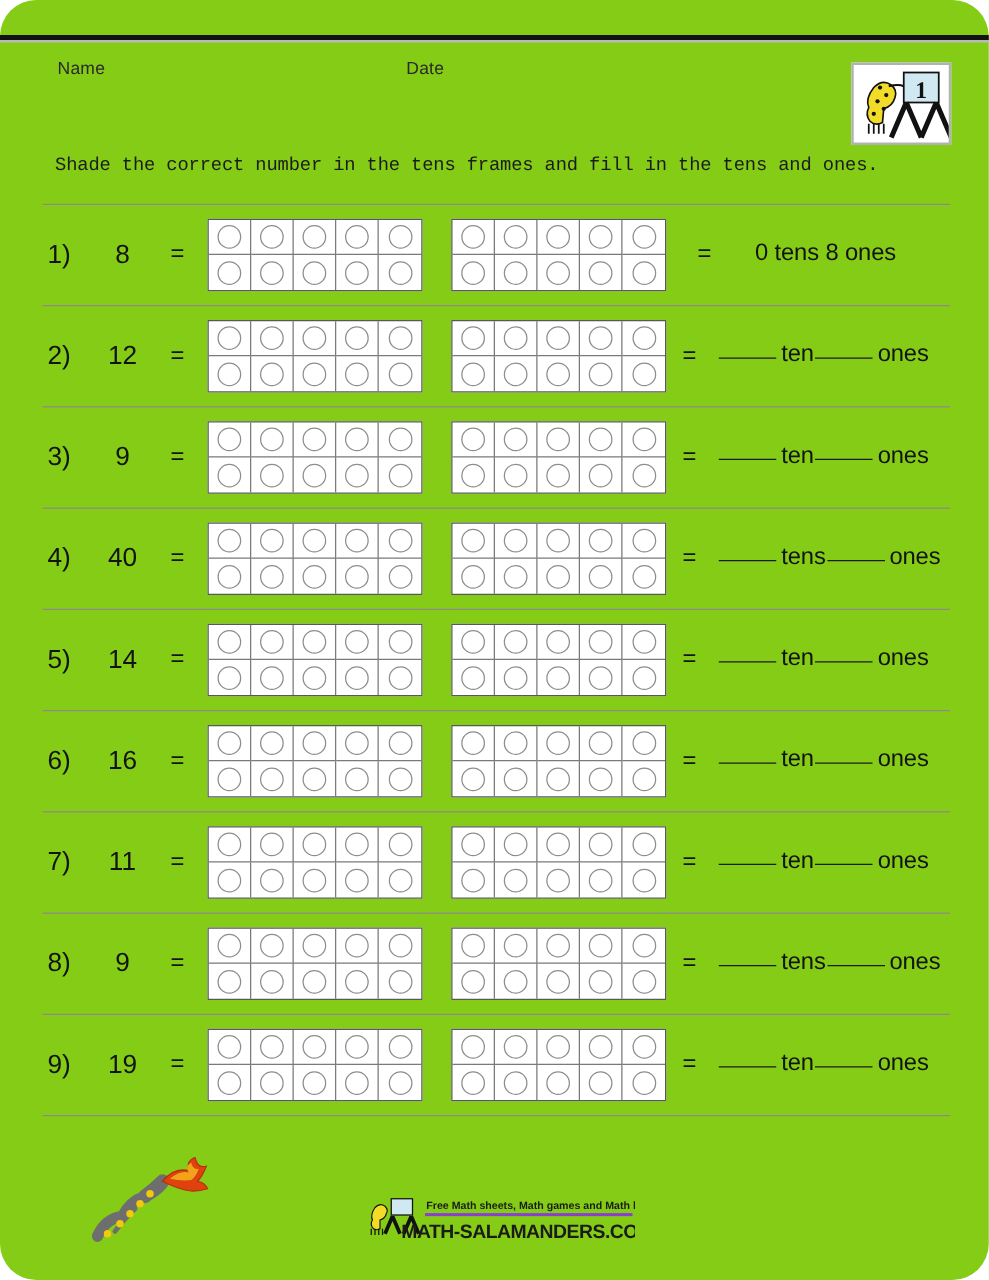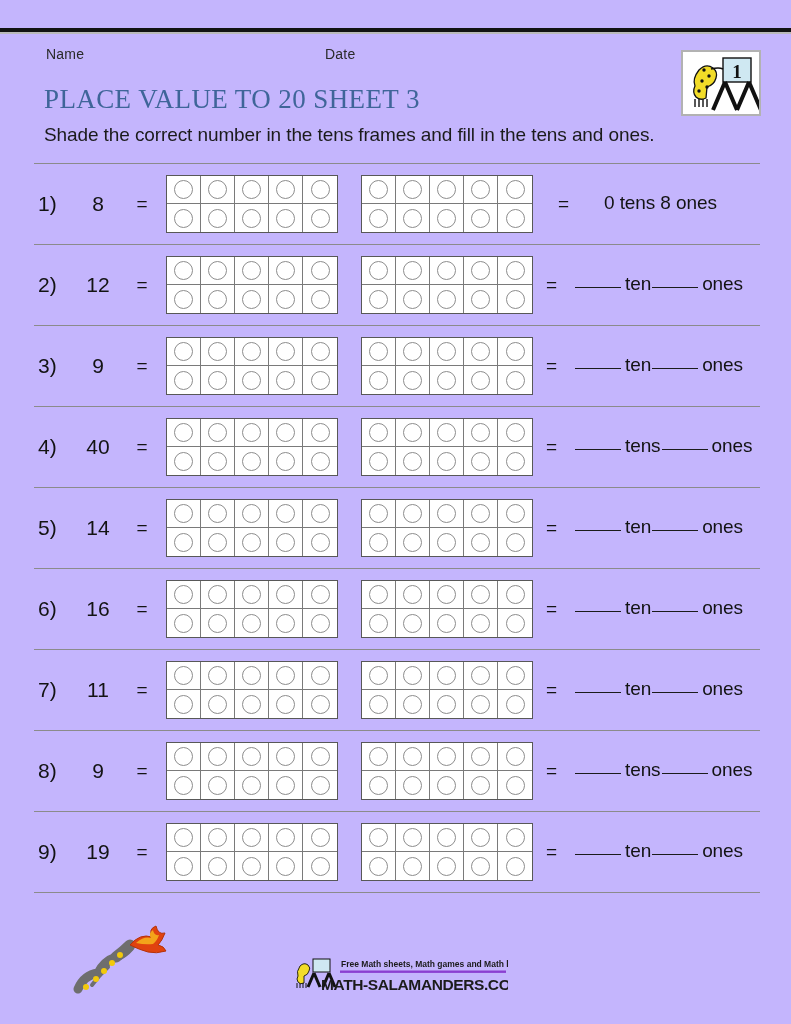--- a/index.html
+++ b/index.html
@@ -13,21 +13,22 @@
     font-family: "Liberation Sans", sans-serif;
     color: #1b1b1b;
     position: relative;
     overflow: hidden;
   }
 
   
   .page {
     position: absolute;
     inset: 0;
-    background: #c4b5fd;
+    background: #84cc16;
+    border-radius: 29px;
   }
   .top-rule {
     position: absolute;
     left: 0;
     top: 28px;
     width: 791px;
     height: 4px;
     background: #121212;
   }
   .top-rule-shadow {
@@ -63,24 +64,25 @@
     font-family: "Liberation Serif", serif;
     font-size: 27px;
     color: #3f6599;
     letter-spacing: .4px;
     white-space: nowrap;
   }
   .instruction {
     position: absolute;
     left: 44px;
     top: 124px;
-    font-size: 19px;
+    font-size: 15px;
     color: #1b1b1b;
     white-space: nowrap;
     letter-spacing: -0.1px;
+    font-family: Liberation Mono, monospace;
   }
 
   
   .badge {
     position: absolute;
     left: 681px;
     top: 50px;
     width: 80px;
     height: 66px;
     border: 2px solid #b2b2b2;
@@ -214,21 +216,20 @@
 <body>
 
 <div class="page">
 
   <div class="top-rule"></div>
   <div class="top-rule-shadow"></div>
 
   <div class="name-label">Name</div>
   <div class="date-label">Date</div>
 
-  <div class="worksheet-title">PLACE VALUE TO 20 SHEET 3</div>
   <div class="instruction">Shade the correct number in the tens frames and fill in the tens and ones.</div>
 
   <div class="badge">
     <svg width="76" height="62" viewBox="0 0 76 62">
 
       <rect x="40" y="6" width="28" height="24" fill="#cfe8f2" stroke="#111" stroke-width="1.4"></rect>
       <text x="54" y="26" font-family="'Liberation Serif',serif" font-size="19" font-weight="bold" fill="#111" text-anchor="middle">1</text>
 
       <path d="M42 30 L30 58 M42 30 L54 58 M66 30 L54 58 M66 30 L78 58" stroke="#111" stroke-width="4" fill="none"></path>
 

